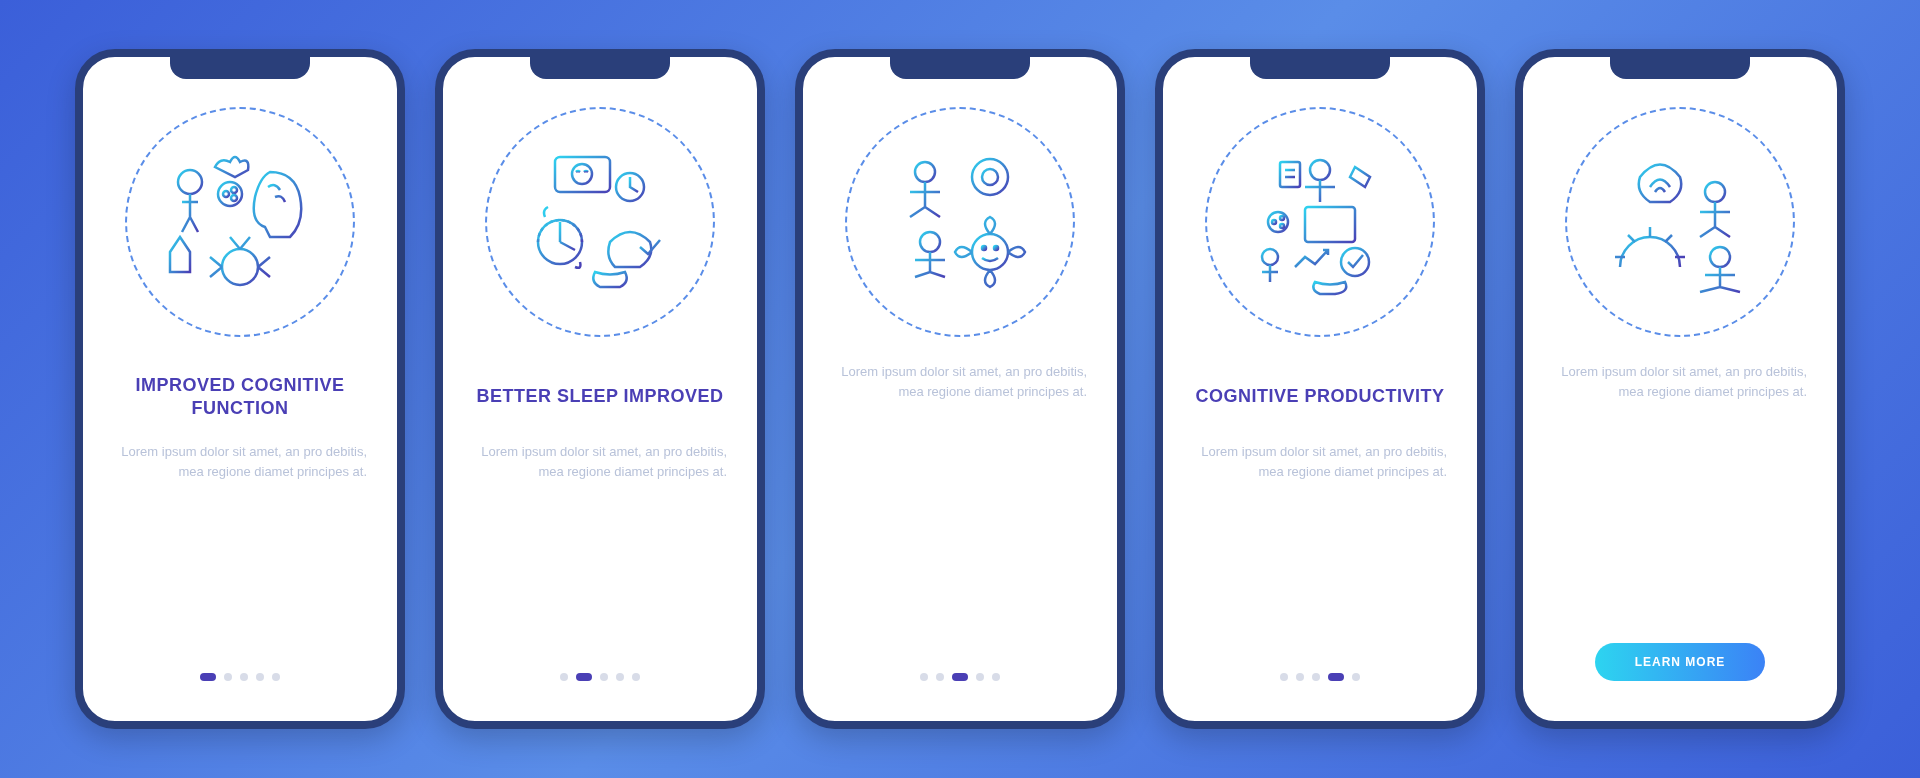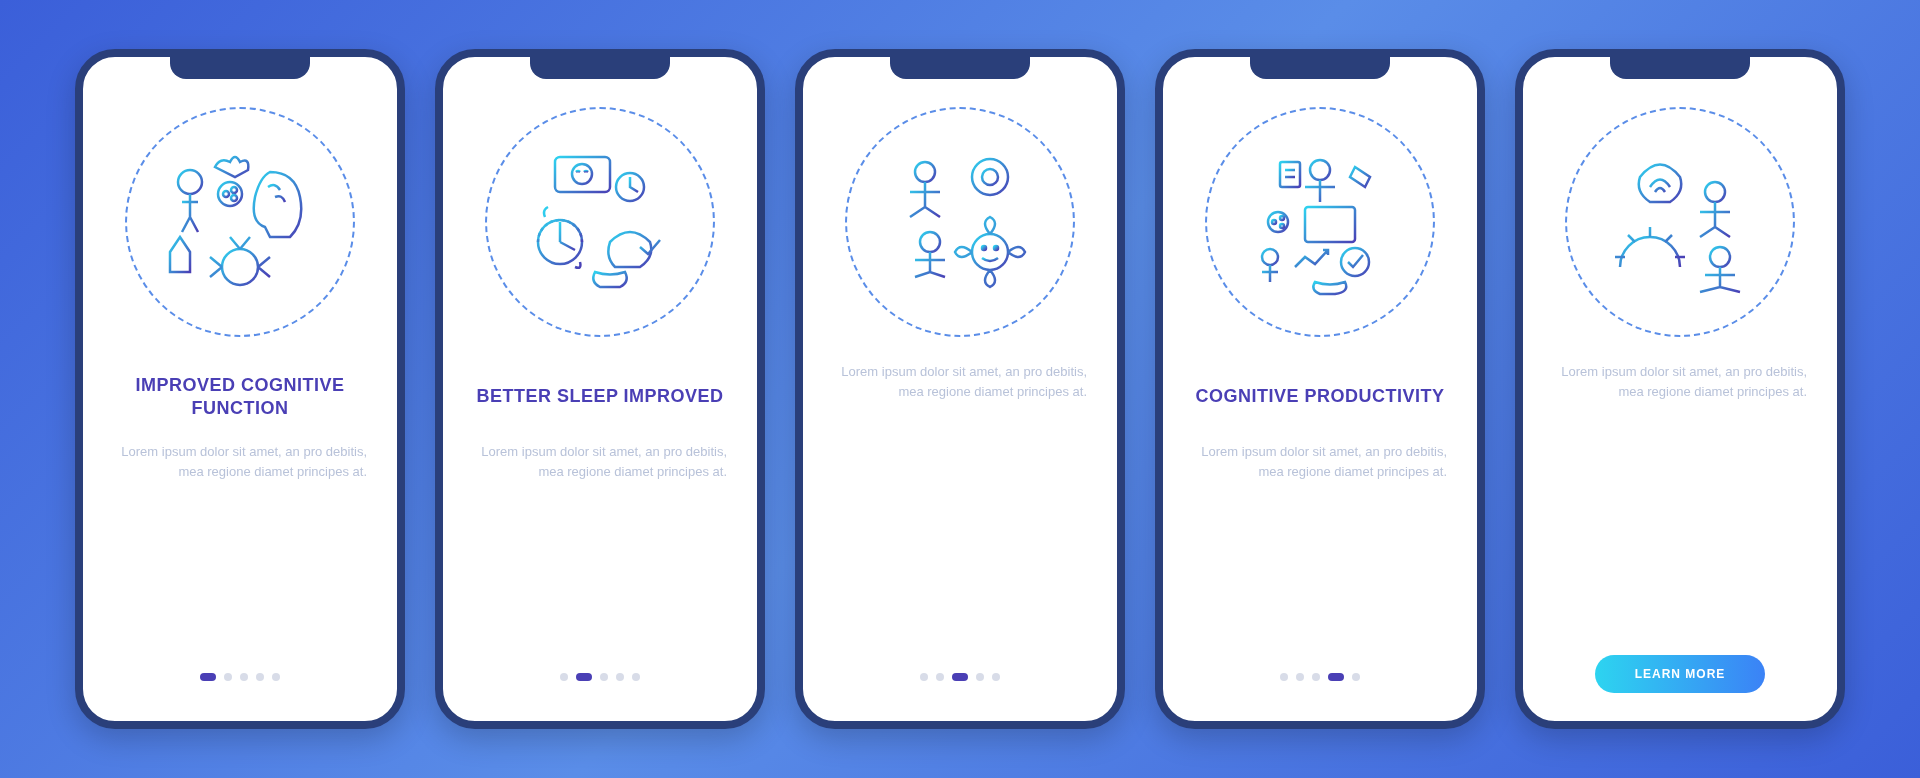--- a/index.html
+++ b/index.html
@@ -99,21 +99,21 @@
   background: linear-gradient(90deg, #2dd4f0 0%, #3b82f6 100%);
   color: #fff;
   border: none;
   padding: 12px 40px;
   border-radius: 25px;
   font-size: 12px;
   font-weight: 600;
   letter-spacing: 1px;
   cursor: pointer;
   margin-top: auto;
-  margin-bottom: 8px;
+  margin-bottom: 20px;
 }
 </style>
 </head>
 <body>
 
 <div class="phone">
   <div class="notch"></div>
   <div class="illustration">
     <div class="dashed-circle"></div>
     <svg width="200" height="200" viewBox="0 0 200 200">

